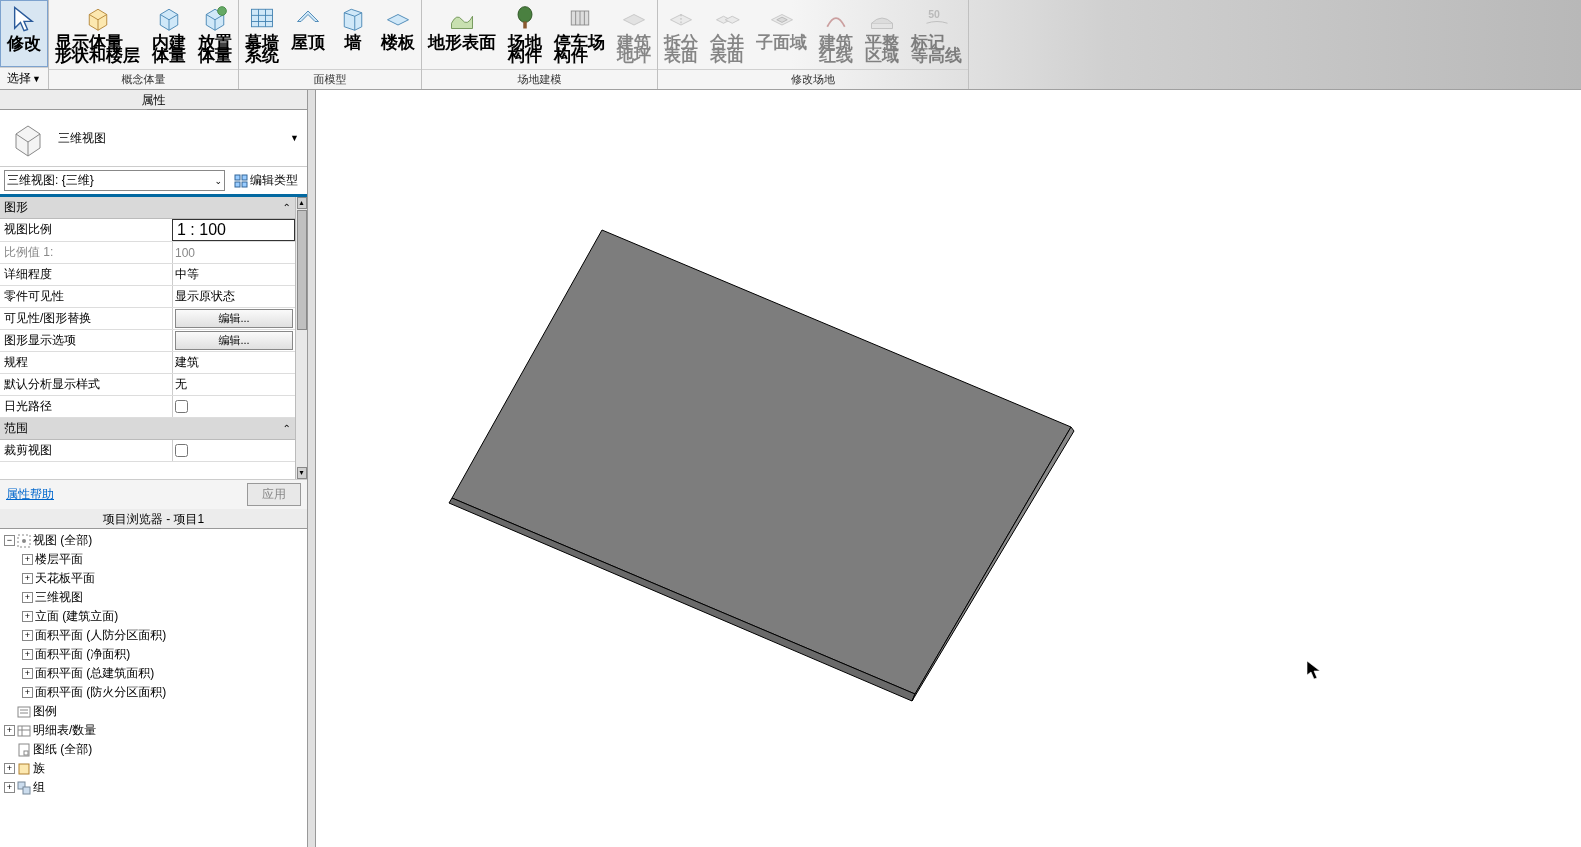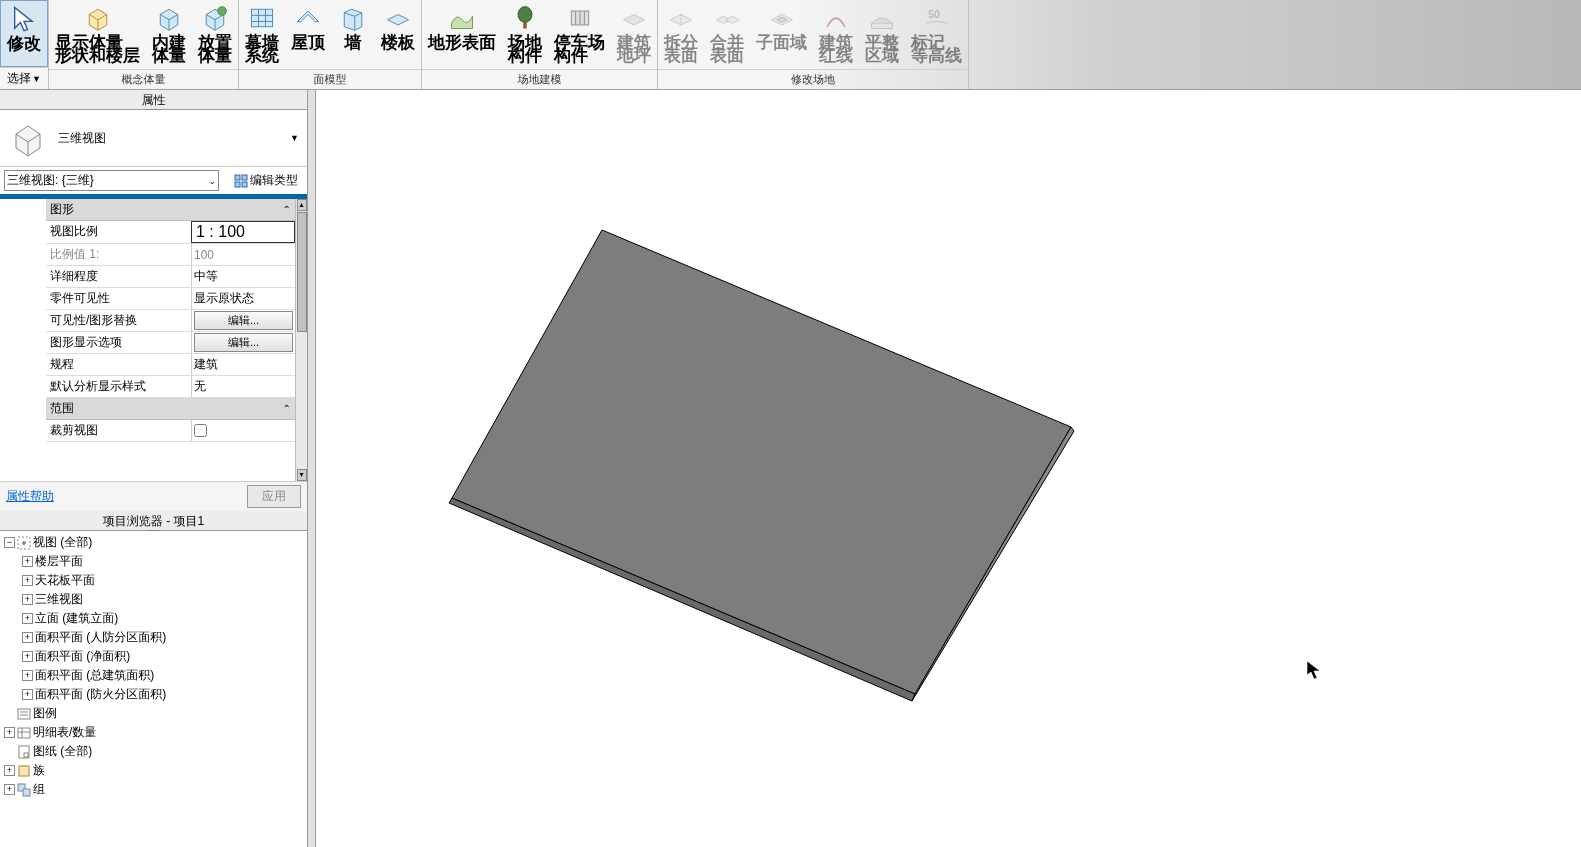--- a/index.html
+++ b/index.html
@@ -24,33 +24,33 @@
 .left-divider { width:8px; background:#e0e0e0; border-right:1px solid #999; }
 .canvas { flex: 1; background: #fff; position: relative; }
 
 
 .panel-header { display: flex; align-items: center; justify-content: space-between; background: #ececec; border-bottom: 1px solid #999; padding: 2px 4px; height:20px;flex-direction:column;}
 .panel-title { font-size: 12px; }
 .close-x { width: 14px; height: 14px; cursor: pointer; text-align:center; line-height:12px; border:1px solid #888; background:#f8f8f8; font-size:10px;}
 .type-selector { display: flex; align-items: center; padding: 8px; gap: 10px; background:#fff; border-bottom:1px solid #ccc;}
 .type-icon { width: 40px; height: 40px; }
 .type-combo { flex:1; }
-.instance-row { display:flex; align-items:center; padding:2px 4px; gap:10px; border-bottom:5px solid #0369a1; background:#fff;}
+.instance-row { display:flex; align-items:center; padding:2px 4px; gap:4px; border-bottom:3px solid #0369a1; background:#fff;}
 .instance-combo { flex:1; border:1px solid #888; padding:1px 2px; background:#fff; display:flex; justify-content:space-between; align-items:center; cursor:pointer;}
 .edit-type-btn { display:flex; align-items:center; gap:2px; padding:2px 4px; border:1px solid transparent; cursor:pointer; }
 
-.props-body { flex:0 0 auto; overflow:hidden; position:relative; background:#fff;padding-left:46px; }
+.props-body { flex:0 0 auto; overflow:hidden; position:relative; background:#fff; }
 .props-table { width: calc(100% - 12px); }
 .props-scroll { position:absolute; right:0; top:0; bottom:0; width:12px; background:#e8e8e8; border-left:1px solid #bbb; display:flex; flex-direction:column; align-items:center; justify-content:space-between;}
 .scroll-arrow { width:10px; height:12px; background:#d0d0d0; border:1px solid #888; font-size:8px; text-align:center; line-height:10px; cursor:pointer;}
 .scroll-thumb { width:10px; flex:0 0 120px; background:#c0c0c0; border:1px solid #888; margin:1px 0;}
 
 .prop-group-head { background: #d9d9d9; font-weight: normal; padding: 2px 4px; display:flex; justify-content:space-between; align-items:center; border-bottom:1px solid #bbb;}
 .prop-group-head .chev { font-size:10px; cursor:pointer; }
-.prop-row { display:flex; border-bottom:1px solid #ddd; }
+.prop-row { display:flex; border-bottom:1px solid #ddd;gap:27px; }
 .prop-row.gray .prop-val { color:#888; }
 .prop-key { width: 145px; padding: 2px 4px; }
 .prop-val { flex:1; padding: 1px 2px; border-left:1px solid #ccc; display:flex; align-items:center;}
 .prop-val input[type=text] { width:100%; border:none; outline:none; font-size:16px; padding:0 2px; background:transparent;}
 .prop-val.editable input[type=text] { background:#fff; }
 .prop-val.highlighted { border:1px solid #333; background:#fff; }
 .prop-val.btncell { justify-content:flex-start; }
 .prop-val.btncell button { width:100%; background:linear-gradient(#fafafa,#e0e0e0); border:1px solid #888; padding:1px 4px; cursor:pointer; font-size:11px;}
 .prop-val .chk { width:13px; height:13px; }
 
@@ -358,20 +358,26 @@
             </div>
         </div>
         <div class="prop-row">
           <div class="prop-key">规程</div>
           <div class="prop-val">建筑</div>
         </div>
         <div class="prop-row">
           <div class="prop-key">默认分析显示样式</div>
           <div class="prop-val">无</div>
         </div>
+        <div class="prop-row">
+          <div class="prop-key">日光路径</div>
+          <div class="prop-val">
+              <input type="checkbox" class="chk" style="">
+            </div>
+        </div>
         <div class="prop-group-head">
           <span>范围</span>
           <span class="chev">⌃</span>
         </div>
         <div class="prop-row">
           <div class="prop-key">裁剪视图</div>
           <div class="prop-val">
               <input type="checkbox" class="chk" style="">
             </div>
         </div>

